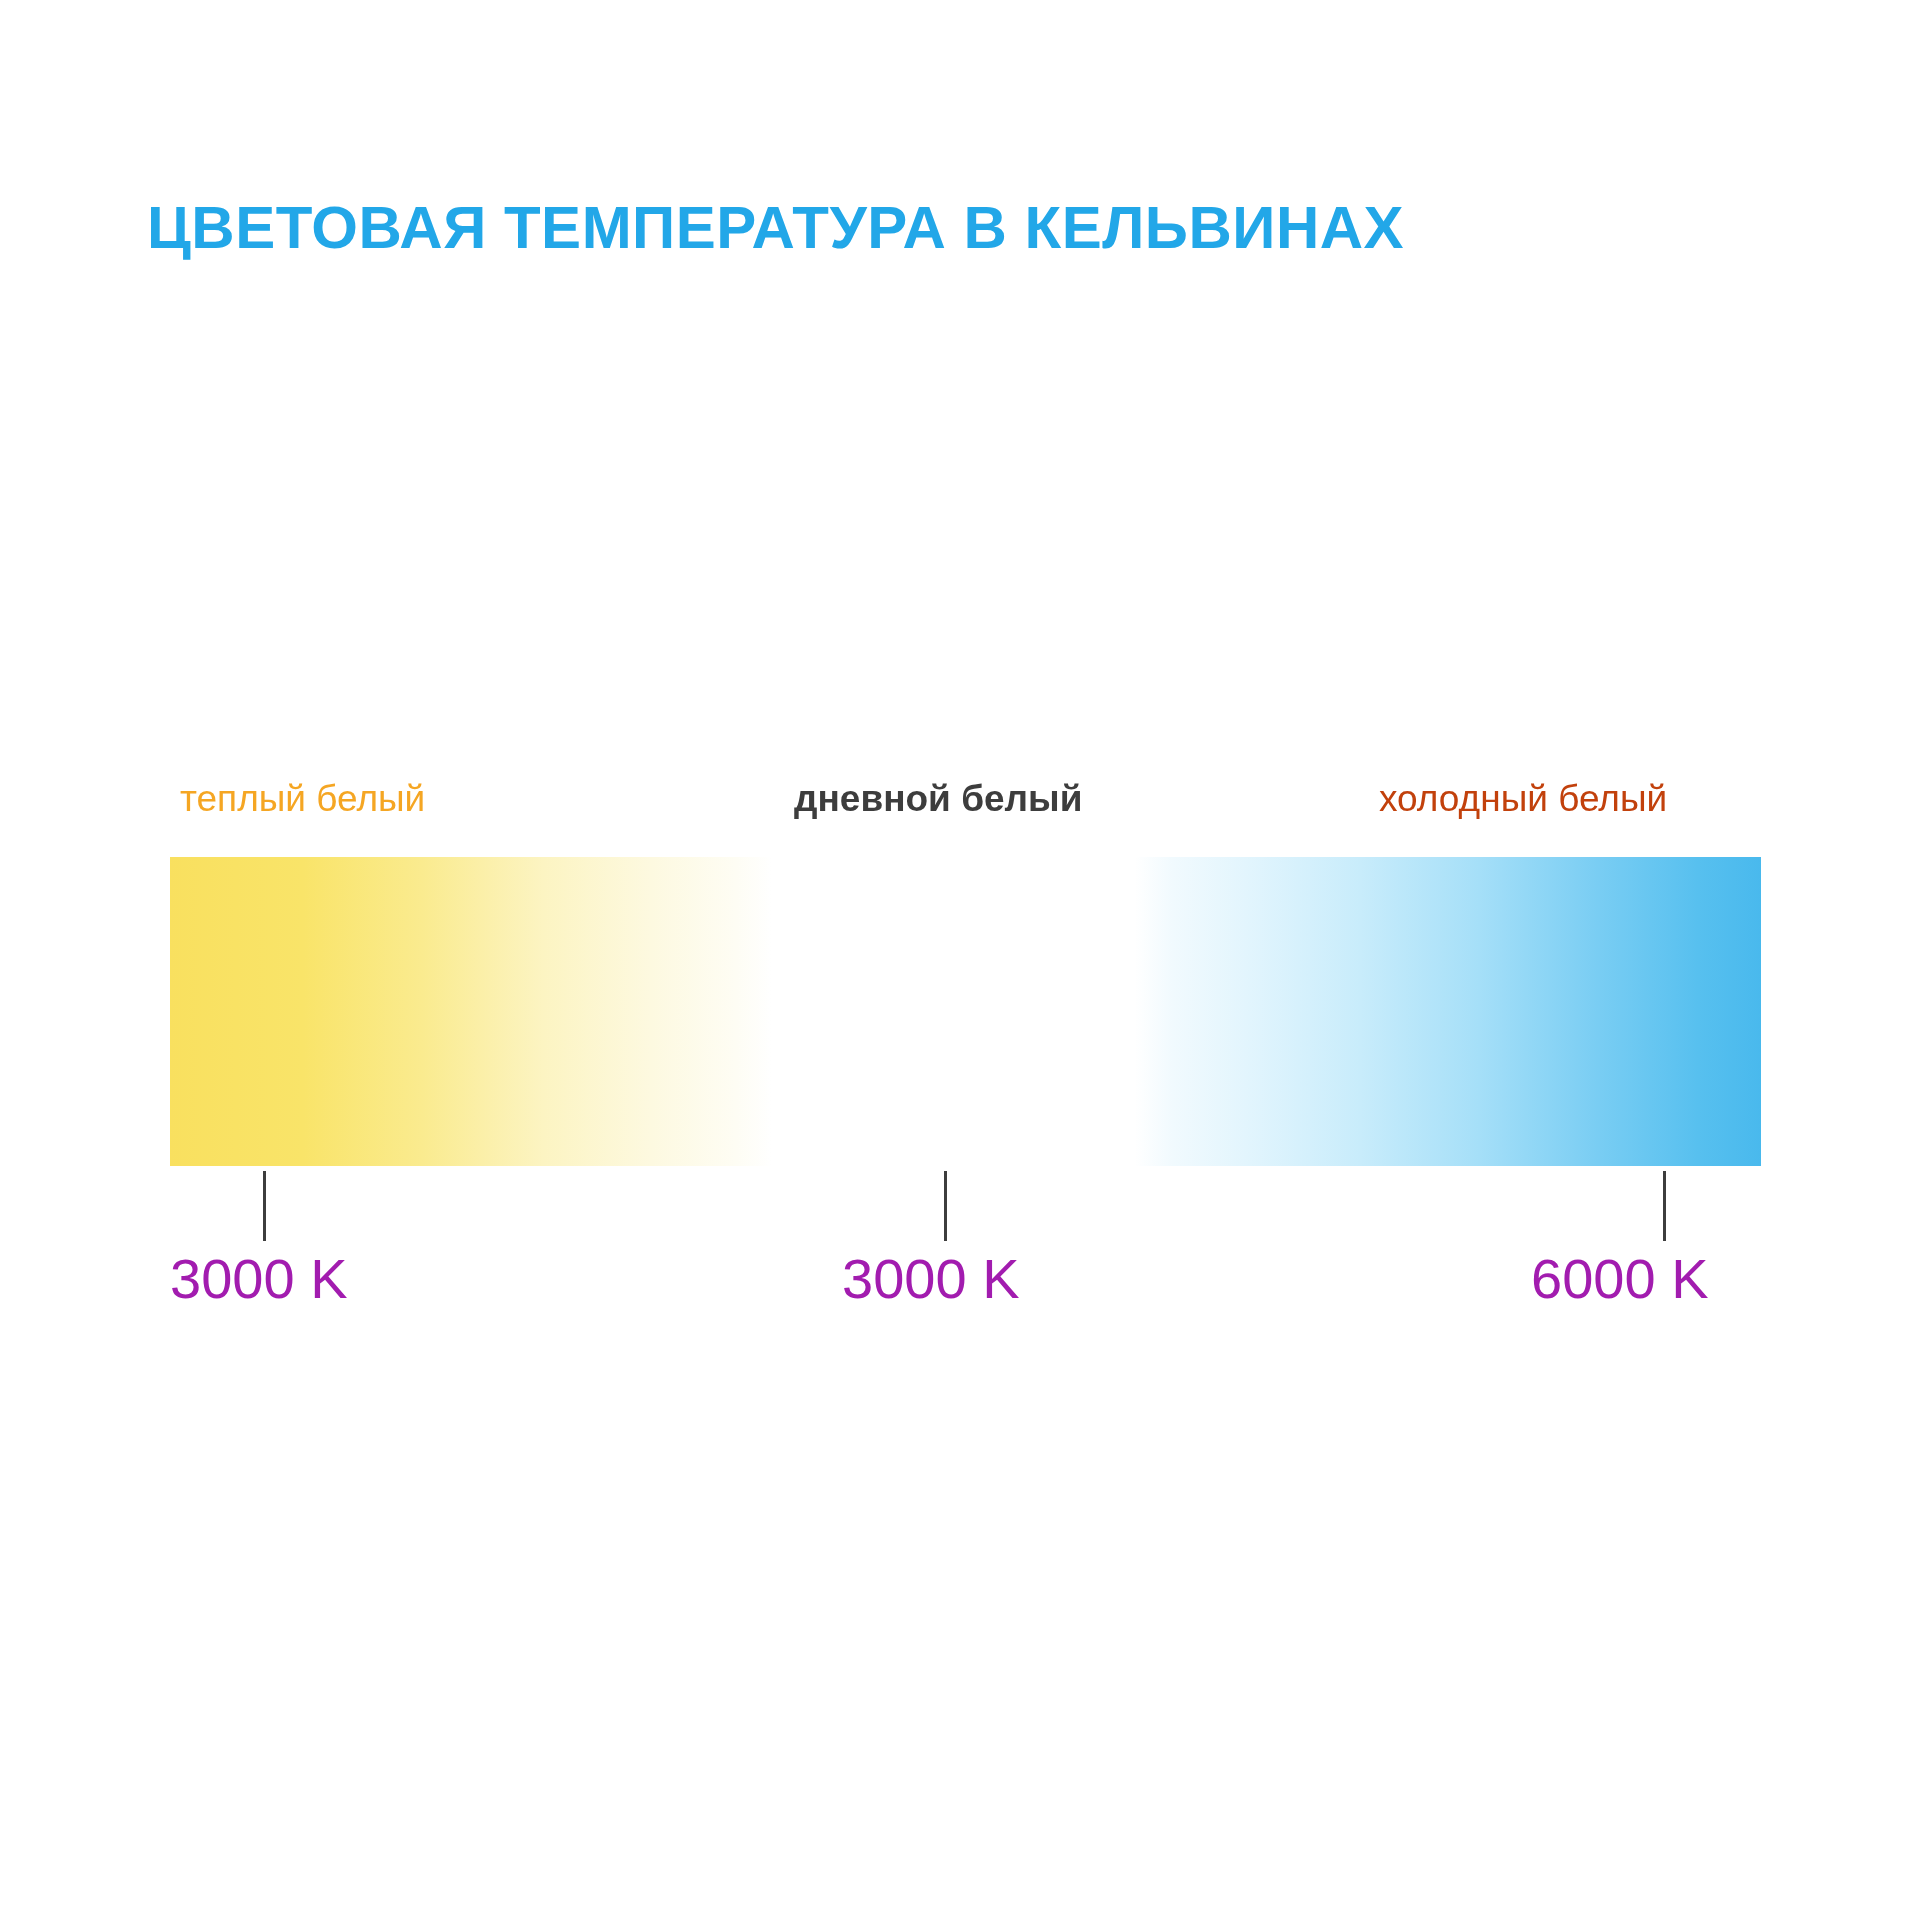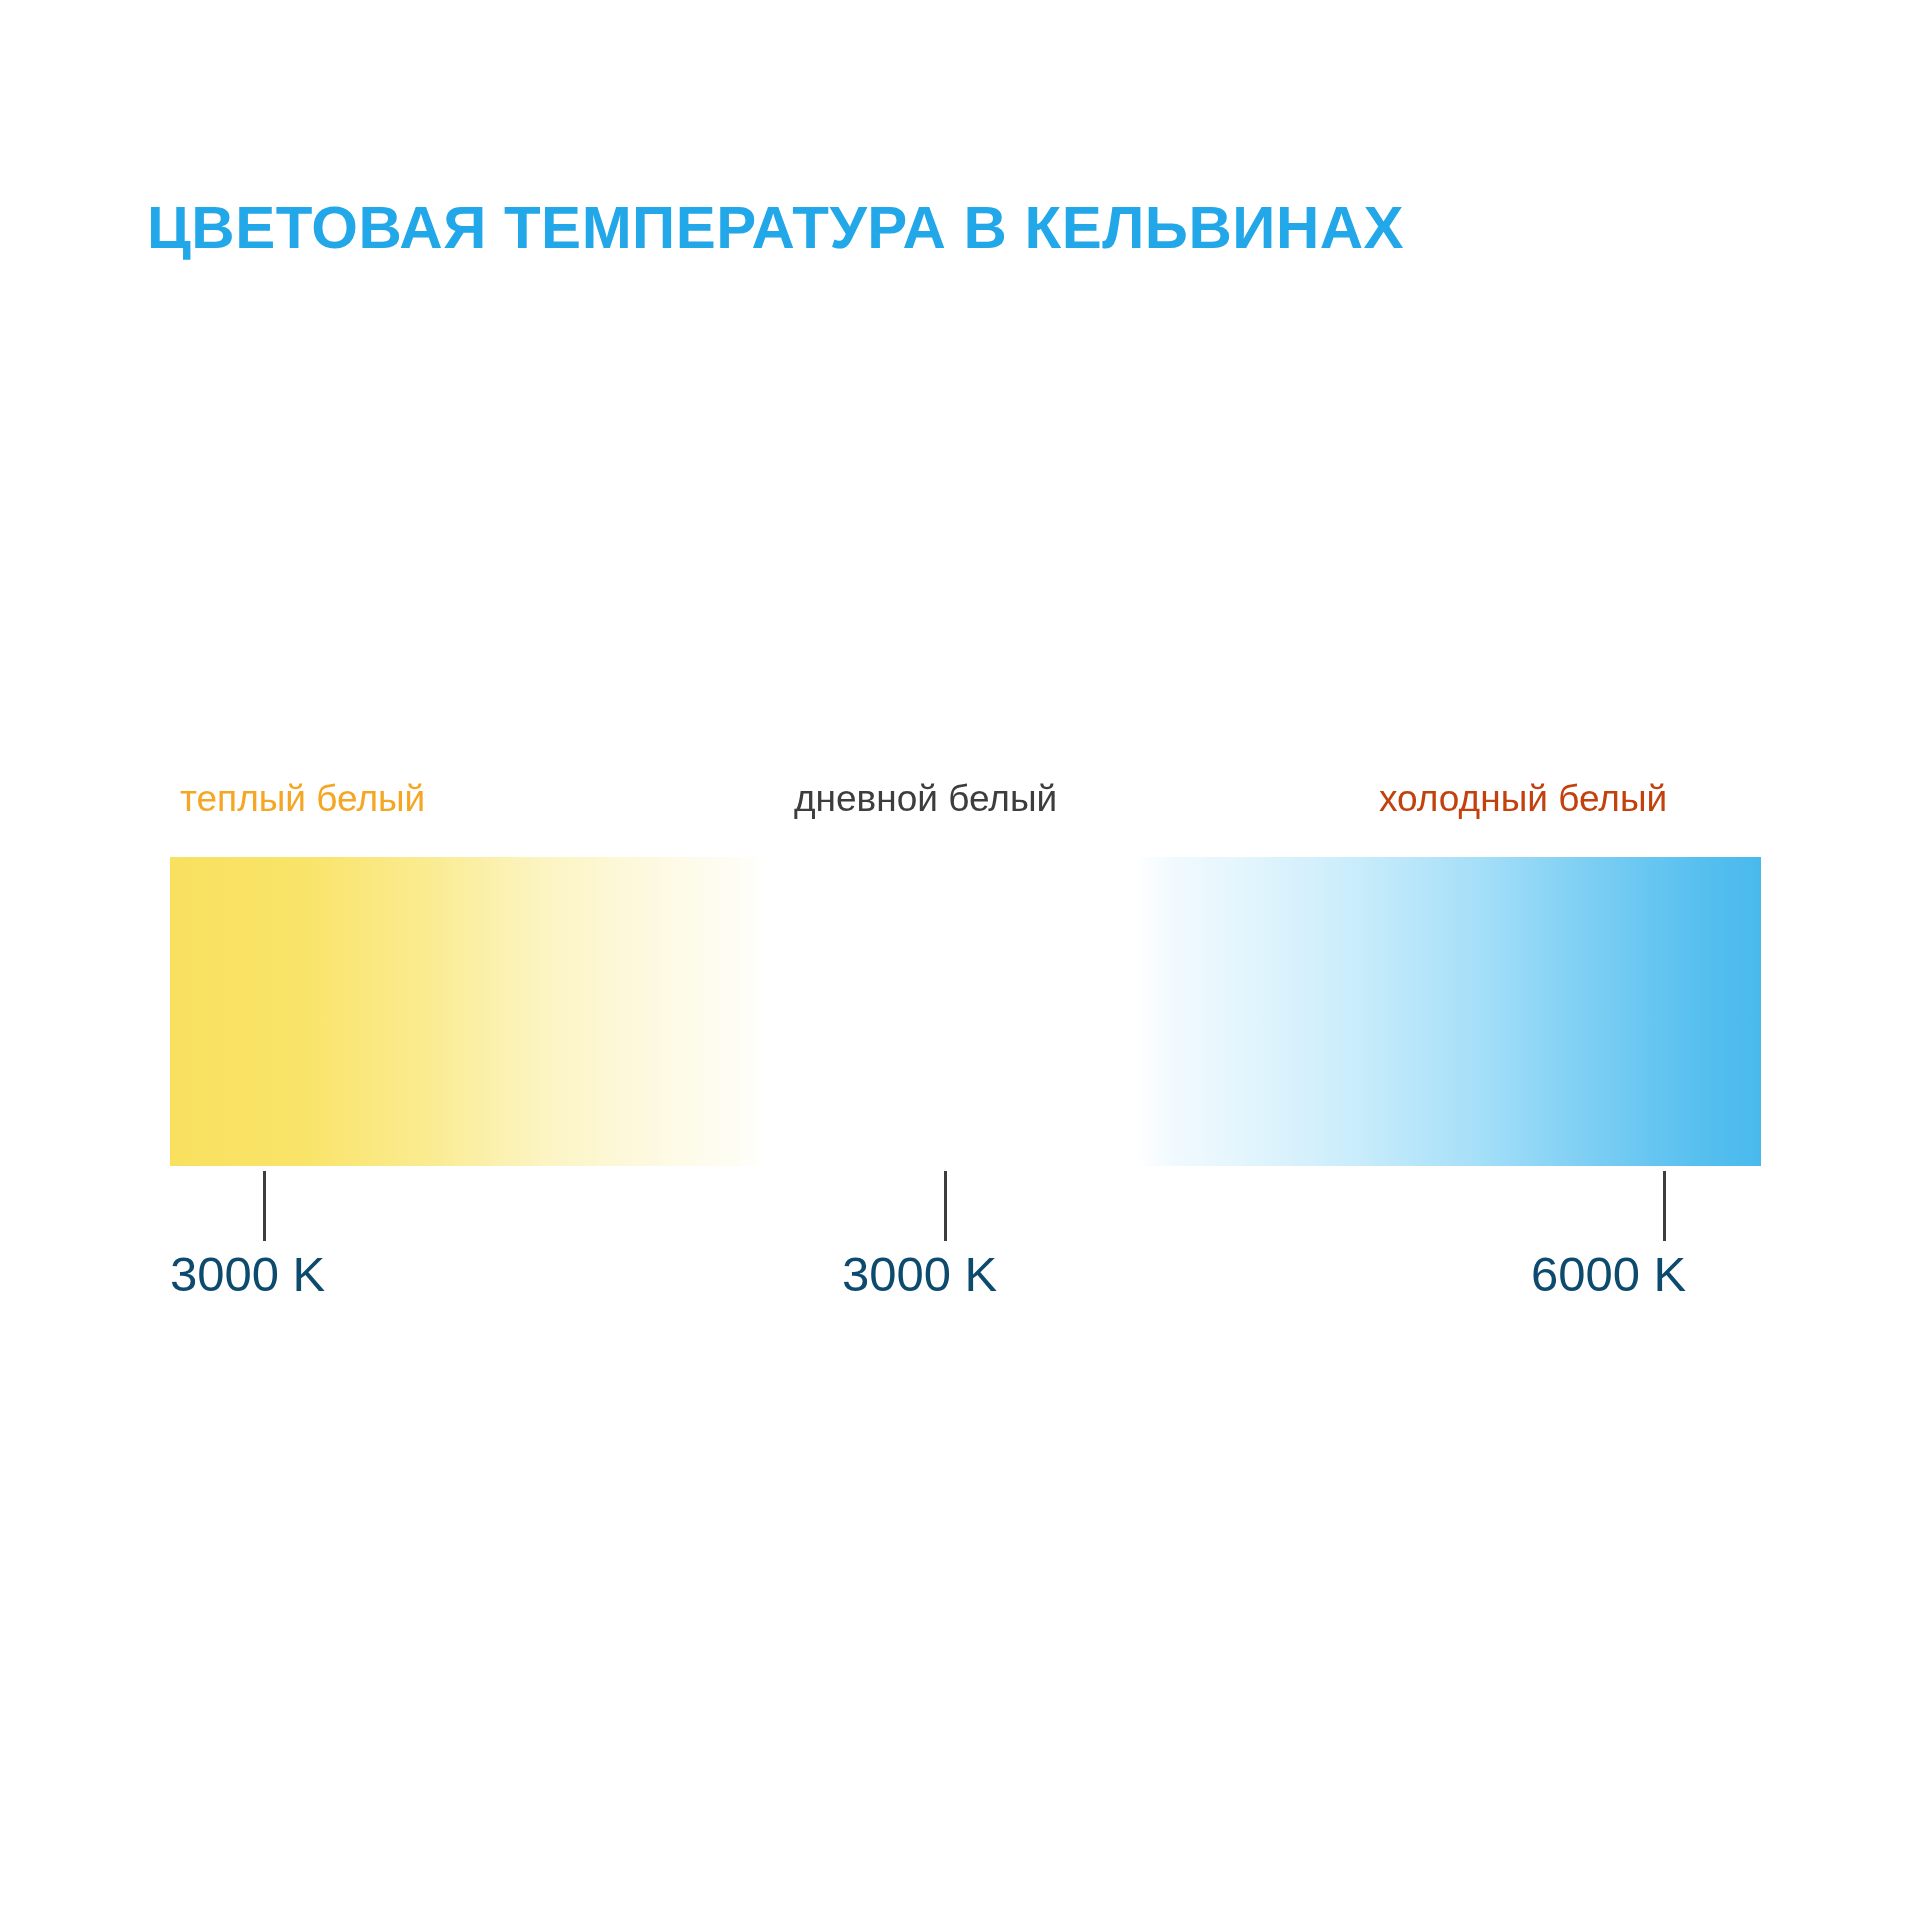--- a/index.html
+++ b/index.html
@@ -38,21 +38,21 @@
 
   
   .cat-label {
     position: absolute;
     top: 778px;
     font-size: 37px;
     font-weight: 400;
     white-space: nowrap;
   }
   .cat-warm  { left: 180px;  color: #f5a623; }
-  .cat-day   { left: 794px;  color: #3d3d3d; }
+  .cat-day   { left: 794px;  color: #3d3d3d; font-weight: bold; }
   .cat-cool  { left: 1379px; color: #c2410c; }
 
   
   .bar {
     position: absolute;
     top: 857px;
     height: 309px;
   }
   .bar-warm {
     left: 170px;
@@ -87,23 +87,23 @@
     background: #3d3d3d;
   }
   .tick-3000 { left: 263px;  top: 1171px; height: 70px; }
   .tick-4000 { left: 944px;  top: 1171px; height: 70px; }
   .tick-6000 { left: 1663px; top: 1171px; height: 70px; }
 
   
   .kelvin {
     position: absolute;
     top: 1246px;
-    font-size: 49px;
+    font-size: 56px;
     font-weight: 400;
-    color: #0c4a6e;
+    color: #a21caf;
     white-space: nowrap;
   }
   .k-3000 { left: 170px; }
   .k-4000 { left: 842px; }
   .k-6000 { left: 1507px; margin-left: 24px; }
 </style>
 </head>
 <body>
 
 <div id="stage">

